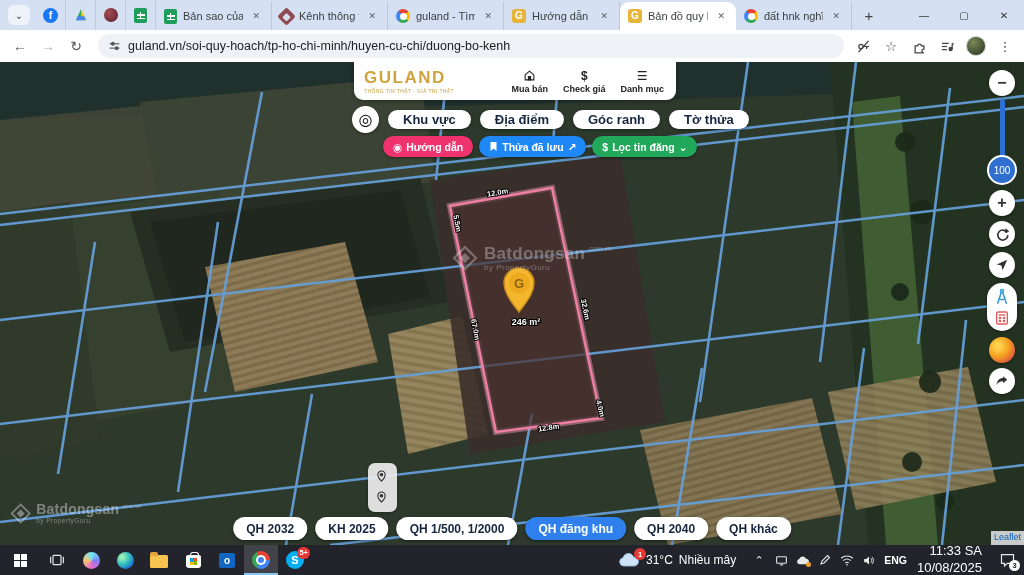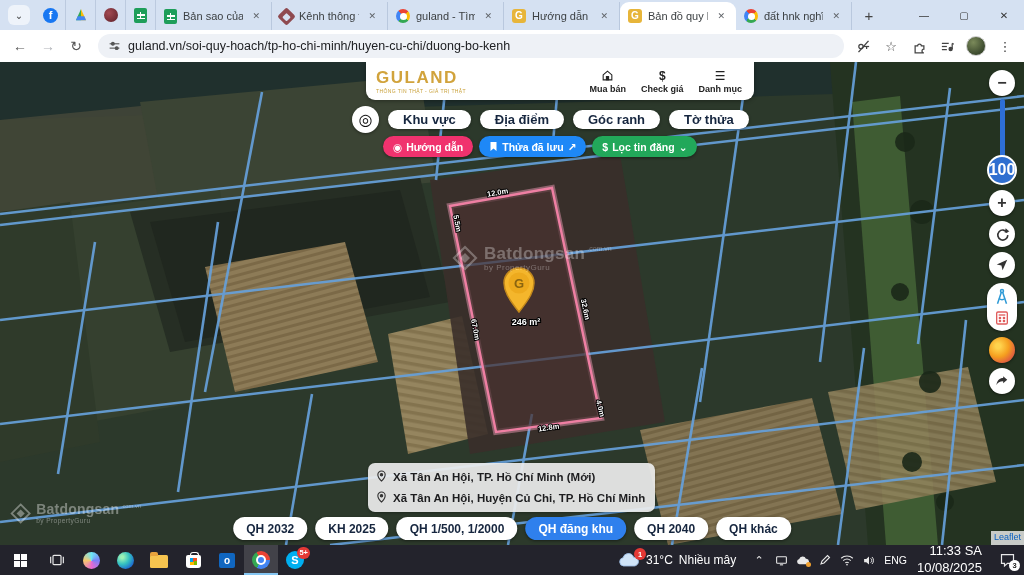--- a/index.html
+++ b/index.html
@@ -40,21 +40,21 @@
   .omni-url { font-size:12.5px; color:#202124; white-space:nowrap; overflow:hidden; }
   .tb-icons { display:flex; align-items:center; gap:10px; padding-right:2px; }
   .tb-ic { width:18px; height:18px; display:flex; align-items:center; justify-content:center; font-size:13px; color:#444; cursor:pointer; }
   .avatar { width:20px; height:20px; border-radius:50%; background:radial-gradient(circle at 35% 30%, #7b8a5a, #3c4a2e 70%); border:1px solid #ccc; }
 
   
   .page { position:relative; width:1024px; height:483px; overflow:hidden; }
   .map-svg { position:absolute; inset:0; display:block; }
 
   
-  .site-header { position:absolute; left:366px; top:0; width:388px; height:38px; background:#fff; border-radius:0 0 9px 9px;
+  .site-header { position:absolute; left:354px; top:0; width:322px; height:38px; background:#fff; border-radius:0 0 9px 9px;
     display:flex; align-items:center; padding:0 12px 0 10px; box-shadow:0 1px 4px rgba(0,0,0,.35); z-index:5; }
   .logo { font-size:17px; font-weight:bold; letter-spacing:1.5px; color:#d1a33c; line-height:1; }
   .tagline { font-size:5px; color:#c9a13a; letter-spacing:.4px; margin-top:2px; }
   .hmenu { margin-left:auto; display:flex; gap:15px; }
   .hmenu-item { display:flex; flex-direction:column; align-items:center; gap:1px; cursor:pointer; }
   .hmenu-ic { height:14px; display:flex; align-items:center; justify-content:center; font-size:12px; font-weight:bold; color:#222; }
   .hmenu-lb { font-size:9px; color:#222; font-weight:600; white-space:nowrap; }
 
   .search-row { position:absolute; left:352px; top:44px; display:flex; align-items:center; gap:9px; z-index:5; }
   .loc-btn { width:27px; height:27px; border-radius:50%; background:#fff; box-shadow:0 1px 3px rgba(0,0,0,.4);
@@ -89,21 +89,21 @@
   .lpill { height:23px; border-radius:12px; padding:0 13px; display:flex; align-items:center; background:#fff;
     font-size:12px; font-weight:bold; color:#16263f; box-shadow:0 1px 3px rgba(0,0,0,.45); cursor:pointer; }
   .lpill.active { background:var(--accent-blue); color:#fff; }
 
   
   .map-controls { position:absolute; right:7px; top:8px; display:flex; flex-direction:column; align-items:center; z-index:5; }
   .mc-btn { width:26px; height:26px; border-radius:50%; background:#fff; box-shadow:0 1px 3px rgba(0,0,0,.45);
     display:flex; align-items:center; justify-content:center; font-size:16px; font-weight:bold; color:#333; cursor:pointer; }
   .mc-track { width:5px; height:60px; background:#2e6fd6; border-radius:3px; margin:3px 0 0; }
   .mc-zoom100 { width:30px; height:30px; border-radius:50%; background:var(--zoom-badge-blue); border:2px solid #fff;
-    color:#fff; font-size:16px; font-weight:bold; display:flex; align-items:center; justify-content:center; margin-top:-4px; cursor:pointer; }
+    color:#fff; font-size:10px; font-weight:normal; display:flex; align-items:center; justify-content:center; margin-top:-4px; cursor:pointer; }
   .mc-gap { height:5px; }
   .mc-tools { width:30px; background:#fff; border-radius:15px; box-shadow:0 1px 3px rgba(0,0,0,.45);
     display:flex; flex-direction:column; align-items:center; padding:5px 0; gap:4px; margin-top:5px; }
   .mc-palette { width:26px; height:26px; border-radius:50%; box-shadow:0 1px 3px rgba(0,0,0,.45); cursor:pointer; margin-top:6px;
     background:radial-gradient(circle at 35% 35%, #ffd34d 10%, #f59f1f 45%, #e2633c 72%, #8a5a2e); }
   .leaflet-tag { position:absolute; right:0; top:469px; height:14px; background:rgba(255,255,255,.75);
     font-size:9px; color:#0a61c2; padding:1px 3px; z-index:5; }
 
   
   .taskbar { position:relative; height:30px; background:var(--taskbar-bg); display:flex; align-items:center; color:#eee; }
@@ -132,21 +132,21 @@
   .ic-chrome::before { content:""; position:absolute; inset:4px; background:#fff; border-radius:50%; }
   .ic-chrome::after { content:""; position:absolute; inset:6px; background:#4285f4; border-radius:50%; }
   .ic-chat { width:18px; height:18px; border-radius:50%; background:#00aff0; color:#fff; font-size:11px; font-weight:bold; text-align:center; line-height:18px; position:relative; }
   .badge { position:absolute; top:-4px; right:-6px; min-width:12px; height:12px; border-radius:6px; background:#e53935; color:#fff;
     font-size:7.5px; font-weight:bold; display:flex; align-items:center; justify-content:center; padding:0 2px; }
   .weather { display:flex; align-items:center; gap:6px; margin-left:auto; cursor:pointer; padding:0 6px; }
   .weather-ic { position:relative; width:22px; height:16px; }
   .weather-temp, .weather-desc { font-size:12px; color:#fff; white-space:nowrap; }
   .tray { display:flex; align-items:center; gap:8px; padding:0 6px 0 10px; }
   .tray-ic { width:14px; height:14px; display:flex; align-items:center; justify-content:center; font-size:11px; color:#e8e8e8; cursor:pointer; }
-  .lang { font-size:10.5px; font-weight:normal; color:#fff; cursor:pointer; }
+  .lang { font-size:10.5px; font-weight:bold; color:#fff; cursor:pointer; }
   .clock { text-align:right; font-size:13px; line-height:1.3; color:#fff; padding:0 8px 0 4px; cursor:pointer; white-space:nowrap; }
   .action-center { width:34px; height:30px; display:flex; align-items:center; justify-content:center; position:relative; cursor:pointer; }
   .ac-badge { position:absolute; right:4px; bottom:4px; width:11px; height:11px; border-radius:50%; background:#fff; color:#222;
     font-size:7.5px; font-weight:bold; display:flex; align-items:center; justify-content:center; }
 </style>
 </head>
 <body>
 
 <div class="screen">
 
@@ -416,28 +416,26 @@
         <span>⌄</span>
       </div>
     </div>
 
     <div class="addr">
       <div class="addr-row">
         <svg width="11" height="13" viewBox="0 0 24 28" fill="none" stroke="#333" stroke-width="2.4">
           <path d="M12 2 a8 8 0 0 1 8 8 c0 6 -8 14 -8 14 c0,0 -8 -8 -8 -14 a8 8 0 0 1 8 -8 z"></path>
             <circle cx="12" cy="10" r="2.6" fill="#333"></circle>
         </svg>
-        <span>Xã Tân An Hội, TP. Hồ Chí Minh (Mới)</span>
       </div>
       <div class="addr-row">
         <svg width="11" height="13" viewBox="0 0 24 28" fill="none" stroke="#333" stroke-width="2.4">
           <path d="M12 2 a8 8 0 0 1 8 8 c0 6 -8 14 -8 14 c0,0 -8 -8 -8 -14 a8 8 0 0 1 8 -8 z"></path>
             <circle cx="12" cy="10" r="2.6" fill="#333"></circle>
         </svg>
-        <span>Xã Tân An Hội, Huyện Củ Chi, TP. Hồ Chí Minh</span>
       </div>
     </div>
 
     <div class="layer-row">
       <div class="lpill">QH 2032</div>
       <div class="lpill">KH 2025</div>
       <div class="lpill">QH 1/500, 1/2000</div>
       <div class="lpill active">QH đăng khu</div>
       <div class="lpill">QH 2040</div>
       <div class="lpill">QH khác</div>

